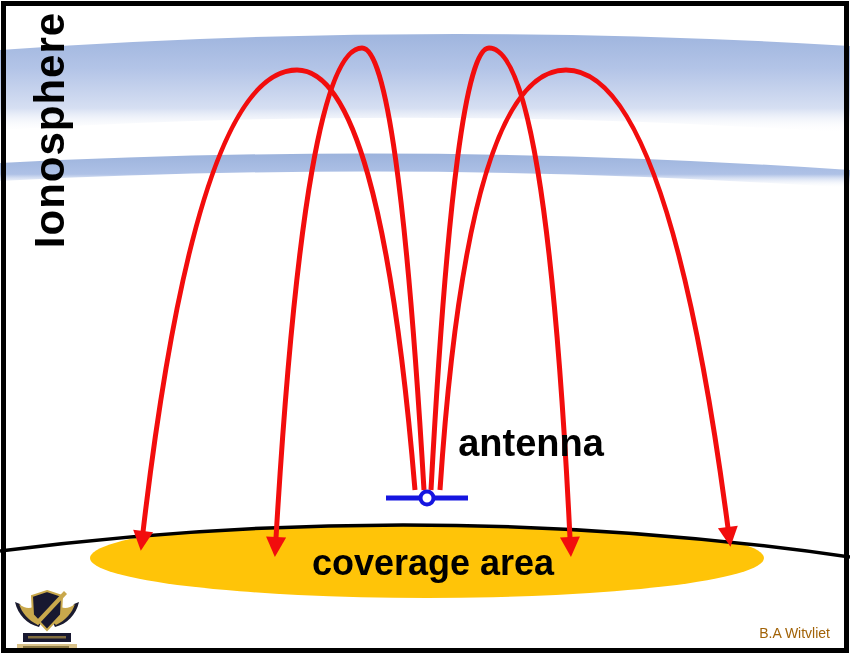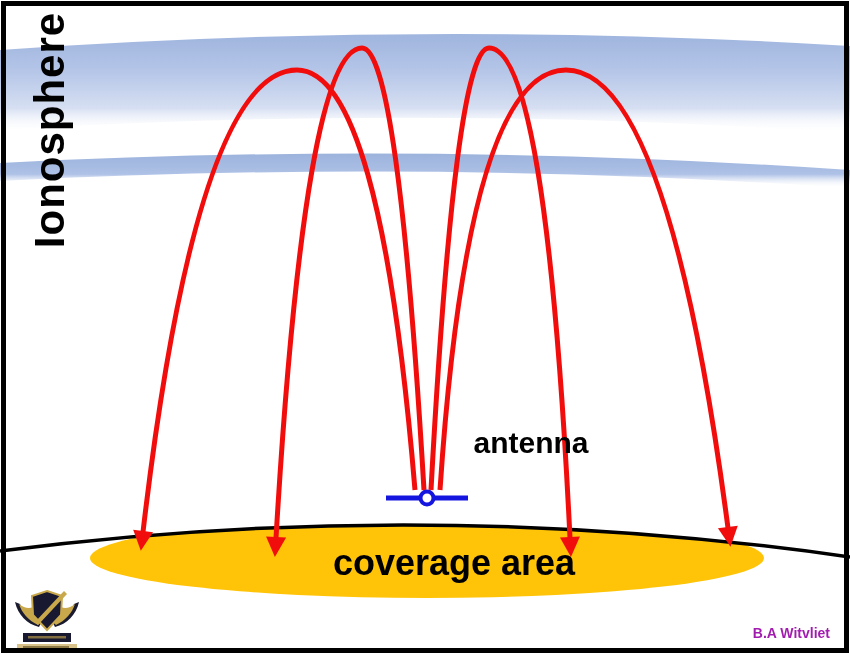--- a/index.html
+++ b/index.html
@@ -31,35 +31,35 @@
     letter-spacing:1px;
     transform:translate(-50%,-50%) rotate(-90deg);
   }
   .lbl-nvis{
     left:717px; top:215px;
     font-size:40px;
     transform:translate(-50%,-50%);
   }
   .lbl-antenna{
     left:531px; top:443px;
-    font-size:30px;
+    font-size:38px;
     transform:translate(-50%,-50%);
   }
   .lbl-coverage{
-    left:454px; top:563px;
+    left:433px; top:563px;
     font-size:36px;
     transform:translate(-50%,-50%);
     text-align:right;
   }
   .lbl-attribution{
     position:absolute;
     right:20px; top:625px;
     font-size:14px;
-    font-weight:bold;
-    color:#a21caf;
+    font-weight:normal;
+    color:#a16207;
     z-index:3;
   }
 </style>
 </head>
 <body>
 
 <div class="stage">
 
   <svg class="scene" width="850" height="654" viewBox="0 0 850 654">
     <defs>

